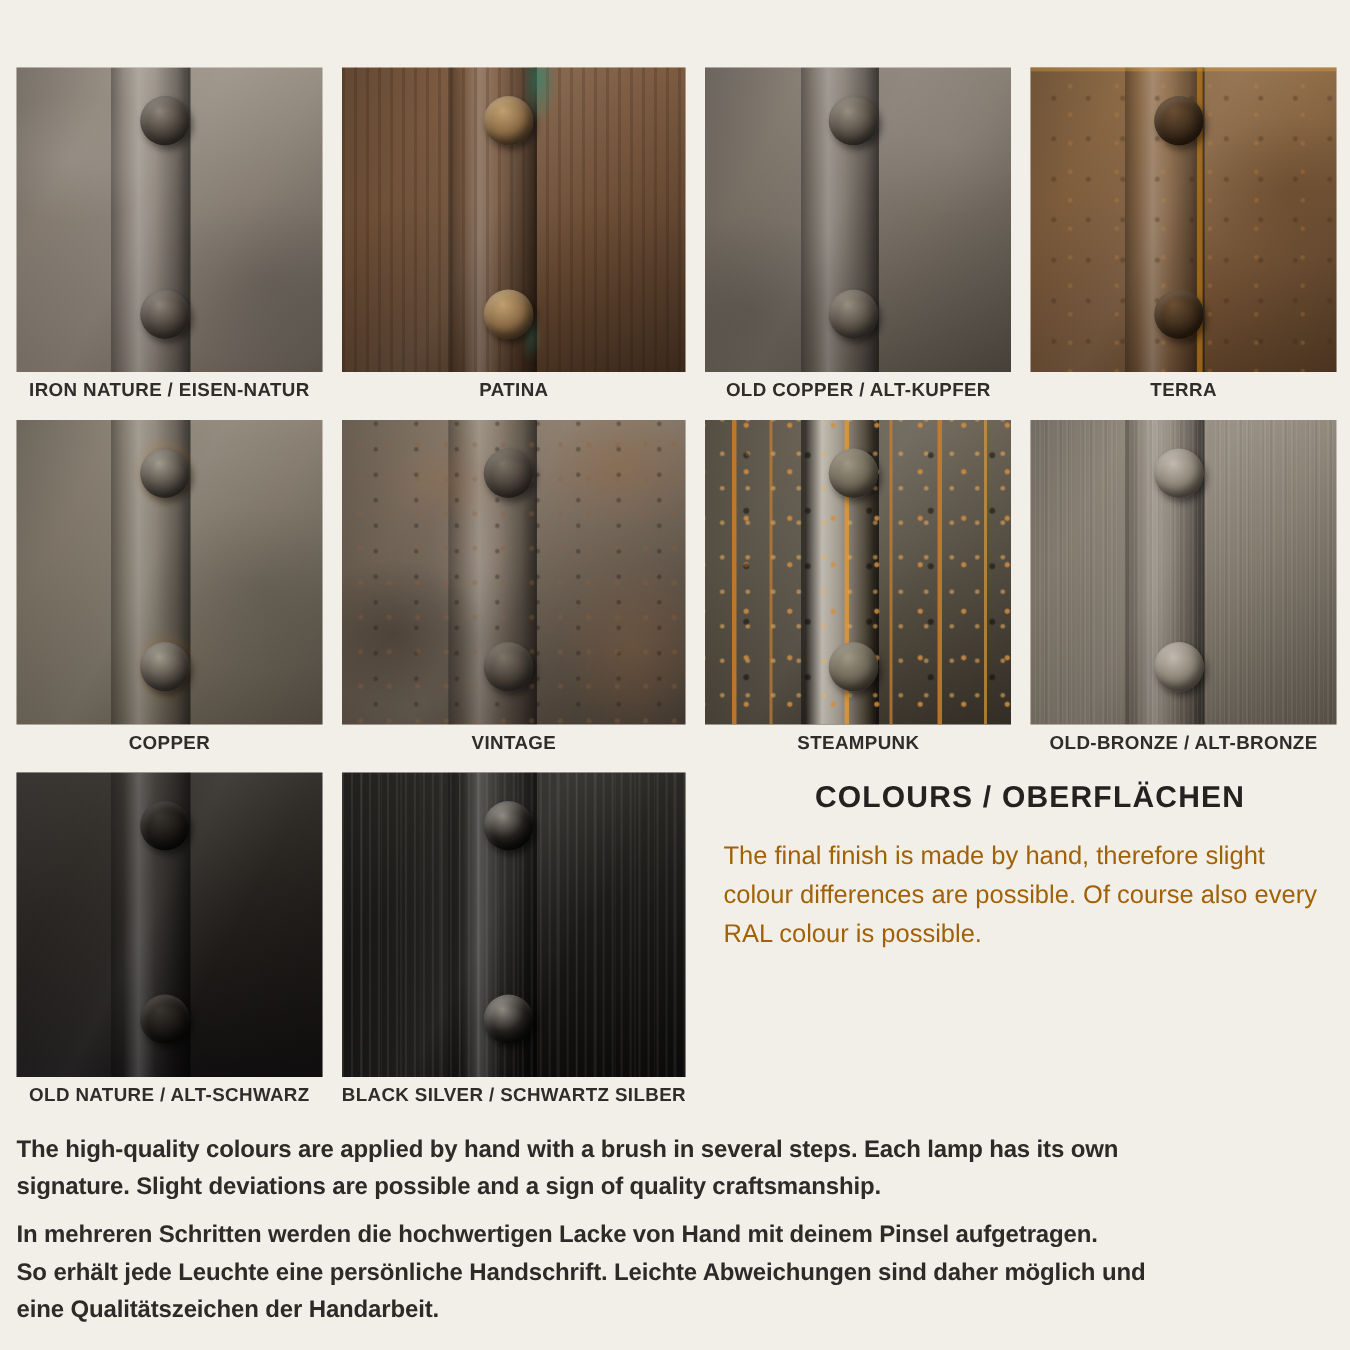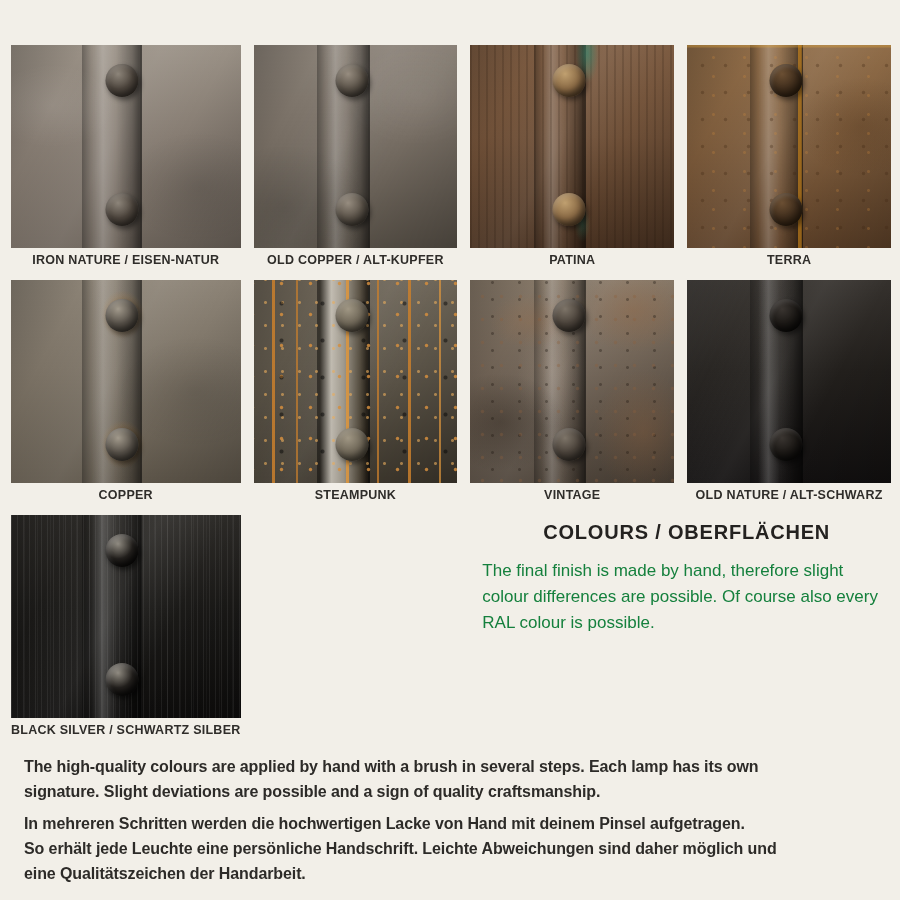--- a/index.html
+++ b/index.html
@@ -114,89 +114,97 @@
   .variant-black-silver .rivet{box-shadow:2px 3px 5px rgba(0,0,0,.55),
       inset -3px -4px 6px rgba(0,0,0,.6), inset 3px 4px 5px rgba(255,255,255,.22);}
 
   
   .colours-info{grid-row:3;grid-column:3/5;padding:6px 0 0 12px;}
   .colours-heading{
     font-size:20px;font-weight:bold;letter-spacing:.8px;
     text-align:center;color:#242220;margin:0 0 14px 0;
   }
   .info-para{
-    font-size:17px;line-height:26px;color:#15803d;
+    font-size:17px;line-height:26px;color:#a16207;
     white-space:pre-line;margin:0 0 12px 0;
   }
   
-  .footer{padding:4px 11px 0 11px;margin-left:13px;}
+  .footer{padding:4px 11px 0 11px;}
   .footer-para{
     font-size:16px;font-weight:bold;line-height:25px;color:#2d2b28;
     white-space:pre-line;margin:0 0 7px 0;letter-spacing:-0.1px;
   }
 </style>
 </head>
 <body>
 
 <div class="grid">
   <div class="swatch variant-iron-nature" style="--base: #867c72; --light: #9a9186; --dark: #6e655c; --rivet: #4e463e; --rivet-hi: #8d857a; --rivet-dk: #2e2822;">
     <div class="photo">
       <div class="seam"></div>
       <div class="rivet rivet-top"></div>
       <div class="rivet rivet-bottom"></div>
     </div>
     <div class="label">IRON NATURE / EISEN-NATUR</div>
   </div>
+    <div class="swatch variant-patina" style="--base: #6f5038; --light: #7d5c42; --dark: #4a3322; --rivet: #8a6a45; --rivet-hi: #c0a070; --rivet-dk: #3a2817; --accent: #3a8a72;">
+    <div class="photo">
+      <div class="seam"></div>
+      <div class="rivet rivet-top"></div>
+      <div class="rivet rivet-bottom"></div>
+    </div>
+    <div class="label">PATINA</div>
+  </div>
     <div class="swatch variant-old-copper" style="--base: #766d63; --light: #8a8177; --dark: #575047; --rivet: #5a5248; --rivet-hi: #978d80; --rivet-dk: #2f2a24;">
     <div class="photo">
       <div class="seam"></div>
       <div class="rivet rivet-top"></div>
       <div class="rivet rivet-bottom"></div>
     </div>
     <div class="label">OLD COPPER / ALT-KUPFER</div>
   </div>
-    <div class="swatch variant-patina" style="--base: #6f5038; --light: #7d5c42; --dark: #4a3322; --rivet: #8a6a45; --rivet-hi: #c0a070; --rivet-dk: #3a2817; --accent: #3a8a72;">
-    <div class="photo">
-      <div class="seam"></div>
-      <div class="rivet rivet-top"></div>
-      <div class="rivet rivet-bottom"></div>
-    </div>
-    <div class="label">PATINA</div>
-  </div>
     <div class="swatch variant-terra" style="--base: #7d5c3c; --light: #8f6c48; --dark: #5c4028; --rivet: #3f2d1c; --rivet-hi: #6b4f33; --rivet-dk: #241708; --accent: #d88e1c;">
     <div class="photo">
       <div class="seam"></div>
       <div class="rivet rivet-top"></div>
       <div class="rivet rivet-bottom"></div>
     </div>
     <div class="label">TERRA</div>
   </div>
     <div class="swatch variant-taverna" style="--base: #7b7265; --light: #8c8376; --dark: #5f574b; --rivet: #565048; --rivet-hi: #a29a8c; --rivet-dk: #2a2620; --accent: #ba761e;">
     <div class="photo">
       <div class="seam"></div>
       <div class="rivet rivet-top"></div>
       <div class="rivet rivet-bottom"></div>
     </div>
     <div class="label">COPPER</div>
   </div>
+    <div class="swatch variant-vintage" style="--base: #6e6154; --light: #867868; --dark: #4e443a; --rivet: #4a423a; --rivet-hi: #7d7468; --rivet-dk: #2b2620; --accent: #8a6448;">
+    <div class="photo">
+      <div class="seam"></div>
+      <div class="rivet rivet-top"></div>
+      <div class="rivet rivet-bottom"></div>
+    </div>
+    <div class="label">VINTAGE</div>
+  </div>
     <div class="swatch variant-steampunk" style="--base: #5a5347; --light: #6b6356; --dark: #3e382e; --rivet: #6e6657; --rivet-hi: #a09784; --rivet-dk: #353026; --accent: #c97f2c;">
     <div class="photo">
       <div class="seam"></div>
       <div class="rivet rivet-top"></div>
       <div class="rivet rivet-bottom"></div>
     </div>
     <div class="label">STEAMPUNK</div>
   </div>
-    <div class="swatch variant-vintage" style="--base: #6e6154; --light: #867868; --dark: #4e443a; --rivet: #4a423a; --rivet-hi: #7d7468; --rivet-dk: #2b2620; --accent: #8a6448;">
-    <div class="photo">
-      <div class="seam"></div>
-      <div class="rivet rivet-top"></div>
-      <div class="rivet rivet-bottom"></div>
-    </div>
-    <div class="label">VINTAGE</div>
+    <div class="swatch variant-old-bronze" style="--base: #837a6e; --light: #938a7e; --dark: #6a6257; --rivet: #8d8477; --rivet-hi: #c2bab0; --rivet-dk: #4e463c;">
+    <div class="photo">
+      <div class="seam"></div>
+      <div class="rivet rivet-top"></div>
+      <div class="rivet rivet-bottom"></div>
+    </div>
+    <div class="label">OLD-BRONZE / ALT-BRONZE</div>
   </div>
     <div class="swatch variant-old-black" style="--base: #221f1c; --light: #35312d; --dark: #121010; --rivet: #1b1815; --rivet-hi: #3a3531; --rivet-dk: #000000;">
     <div class="photo">
       <div class="seam"></div>
       <div class="rivet rivet-top"></div>
       <div class="rivet rivet-bottom"></div>
     </div>
     <div class="label">OLD NATURE / ALT-SCHWARZ</div>
   </div>
     <div class="swatch variant-black-silver" style="--base: #1b1a18; --light: #2c2a27; --dark: #0e0d0c; --rivet: #24211e; --rivet-hi: #8f8a80; --rivet-dk: #000000;">

